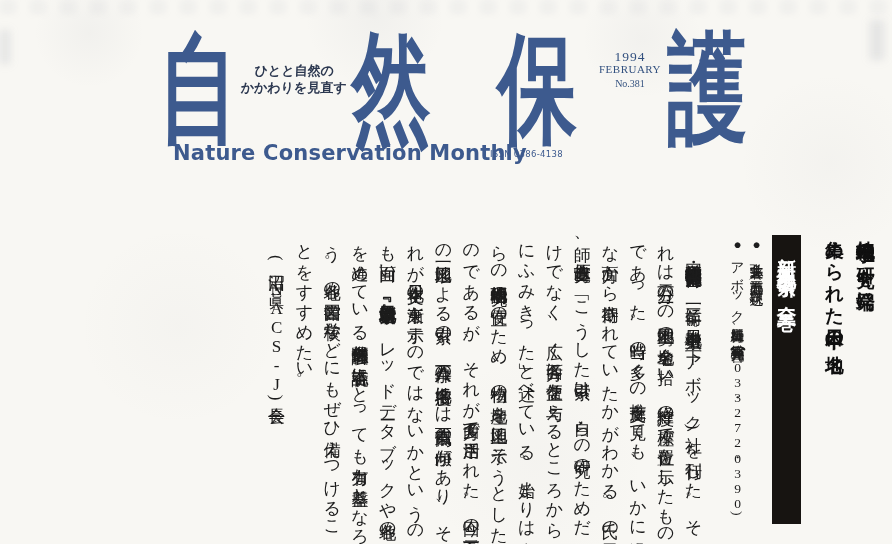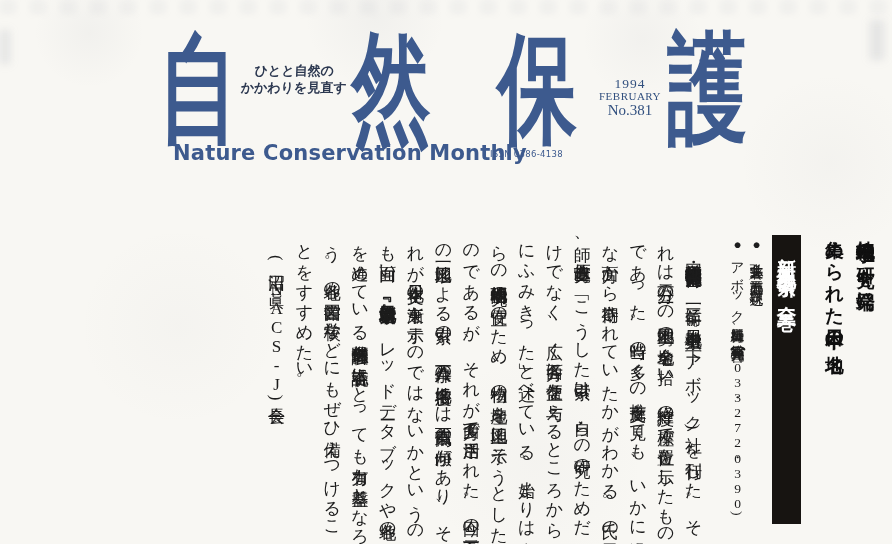--- a/index.html
+++ b/index.html
@@ -42,26 +42,26 @@
   .tc1{left:321px;}
   .tc2{left:467px;}
   .tc3{left:637px;}
   .tagline{
     position:absolute;left:238px;top:63px;width:112px;
     text-align:center;color:#2c3850;
     font-size:13px;line-height:16.5px;font-weight:600;
     transform:skewX(-2deg);
   }
   .issue-block{
-    position:absolute;left:578px;top:77px;width:104px;
+    position:absolute;left:578px;top:50px;width:104px;
     text-align:center;color:#32507f;
   }
   .issue-year{font-size:13.5px;line-height:13px;letter-spacing:1px;}
   .issue-month{font-size:11px;line-height:13.5px;letter-spacing:.5px;}
-  .issue-number{font-size:15px;line-height:13px;}
+  .issue-number{font-size:10px;line-height:13px;}
   .subtitle{
     position:absolute;left:173px;top:141px;
     font-family:"DejaVu Sans","Liberation Sans",sans-serif;
     font-weight:800;font-size:21px;letter-spacing:.2px;
     color:#3d5a8e;white-space:nowrap;
   }
   .issn{
     position:absolute;left:490px;top:149px;
     font-family:"DejaVu Sans","Liberation Sans",sans-serif;
     font-weight:400;font-size:8.5px;letter-spacing:.3px;

